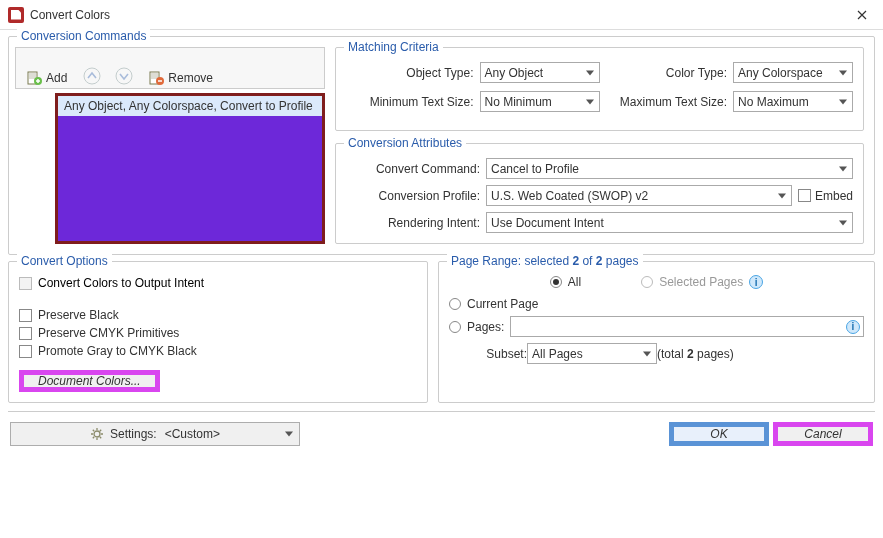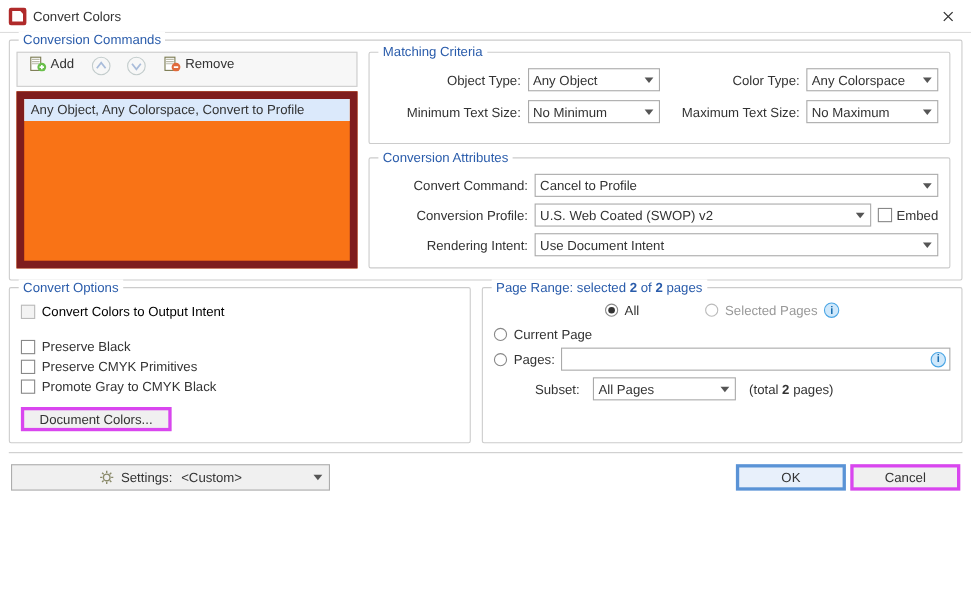--- a/index.html
+++ b/index.html
@@ -25,25 +25,25 @@
 .titlebar .close { width: 42px; height: 30px; display:flex; align-items:center; justify-content:center; font-size: 14px; }
 .content { padding: 6px 8px 8px 8px; }
 .fieldset { border: 1px solid #ccc; border-radius: 2px; position: relative; padding: 10px 10px 10px 6px; margin-bottom: 6px; }
 .fieldset > .legend, .groupbox > .legend {
   position: absolute; top: -8px; left: 8px; background: #fff; padding: 0 4px;
   color: #2a5cab; font-size: 12px;
 }
 .groupbox { border: 1px solid #ccc; border-radius: 2px; position: relative; padding: 10px; }
 .commands-layout { display: flex; gap: 10px; }
 .left-pane { width: 310px; display:flex; flex-direction:column; gap: 4px; }
-.toolbar { display:flex; align-items:flex-start; gap:4px; height: 32px; border:1px solid #ccc; background:#f7f7f7; padding: 0 4px; }
+.toolbar { display:flex; align-items:flex-end; gap:4px; height: 42px; border:1px solid #ccc; background:#f7f7f7; padding: 0 4px; }
 .tbtn { display:flex; align-items:center; gap:3px; padding: 2px 6px; border:1px solid transparent; border-radius:2px; cursor:default; }
 .tbtn.icononly { padding: 2px 4px; }
 .tbtn.disabled { opacity:.55; }
-.listbox { flex:1; border:7px solid #7f1d1d; background:#f97316; height: 190px; }
+.listbox { flex:1; border:3px solid #7f1d1d; background:#6d28d9; height: 190px; margin-left: 40px; }
 .listbox .item { padding: 3px 6px; }
 .listbox .item.selected { background:#dbe9fb; }
 .right-pane { flex:1; display:flex; flex-direction:column; gap:12px; }
 .form-row { display:flex; align-items:center; margin-bottom:6px; }
 .form-row .lbl { text-align:right; padding-right:6px; color:#333; }
 .select, .textinput {
   height: 21px; border:1px solid #aaa; background:#fff; padding: 0 18px 0 4px;
   font: inherit; position:relative; display:flex; align-items:center;
 }
 .select::after {
@@ -61,21 +61,21 @@
 .radio.disabled { color:#999; }
 .radio.disabled .dot { border-color:#bbb; }
 .options-row { display:flex; gap:10px; align-items:stretch; }
 .options-row .groupbox { flex:1; }
 .pagerange-grid { display:flex; flex-direction:column; gap:2px;}
 .info-icon {
   width:14px;height:14px;border-radius:50%;border:1px solid #4aa5e4; background:#cfe8fb;
   color:#1b6fb0; font-size:10px; font-weight:bold;
   display:inline-flex;align-items:center;justify-content:center;flex-shrink:0;
 }
-.btn { height:24px; border:3px solid #d946ef; background:#f0f0f0; padding: 0 14px; display:inline-flex;align-items:center;justify-content:center;}
+.btn { height:24px; border:5px solid #d946ef; background:#f0f0f0; padding: 0 14px; display:inline-flex;align-items:center;justify-content:center;font-style:italic;}
 .btn.primary{ border-color:#5a93d6; background:#e8f0fb; min-width:90px;}
 .footer { display:flex; gap:4px; padding:4px 2px 0 2px; }
 .settings-btn { flex: 0 0 290px; height:24px; border:1px solid #adadad; background:#f0f0f0; display:flex;align-items:center;justify-content:center;gap:6px;position:relative;}
 .settings-btn::after{content:"";position:absolute;right:6px;top:50%;transform:translateY(-50%);width:0;height:0;border-left:4px solid transparent;border-right:4px solid transparent;border-top:5px solid #555;}
 svg{display:block;}
 .two-col { display:flex; }
 .two-col .col { flex:1; }
 .mc-row { display:flex; align-items:center; gap:6px; margin-bottom:8px;}
 .mc-row .lbl { flex:1; text-align:right; }
 .mc-row .select { width: 120px; }
@@ -250,21 +250,21 @@
           </div>
         <div style="display:flex;align-items:center;gap:6px;">
           <div class="radio">
               <span class="dot"></span>
               <span>Pages:</span>
             </div>
           <div class="textinput" style="flex:1;padding-right:4px;position:relative">
             <span style="position:absolute;right:3px;top:50%;transform:translateY(-50%);" class="info-icon">i</span>
           </div>
         </div>
-        <div style="display:flex;align-items:center;gap:12px;margin-top:4px;">
+        <div style="display:flex;align-items:center;gap:0;margin-top:4px;">
           <span style="width:78px;text-align:right">Subset:</span>
           <div class="select" style="width:130px">
               <span>All Pages</span>
             </div>
           <span><span>(total </span><b>2</b><span> pages)</span></span>
         </div>
       </div>
     </div>
   </div>
 

